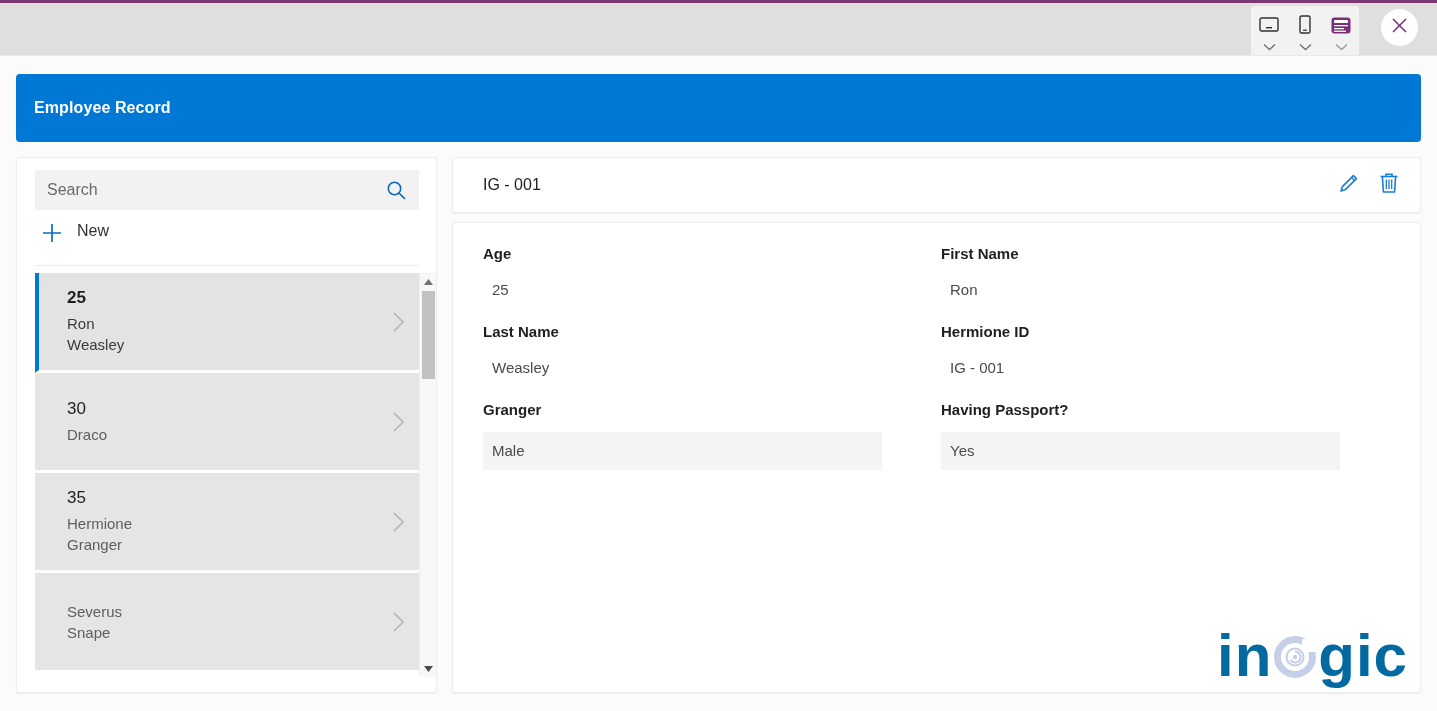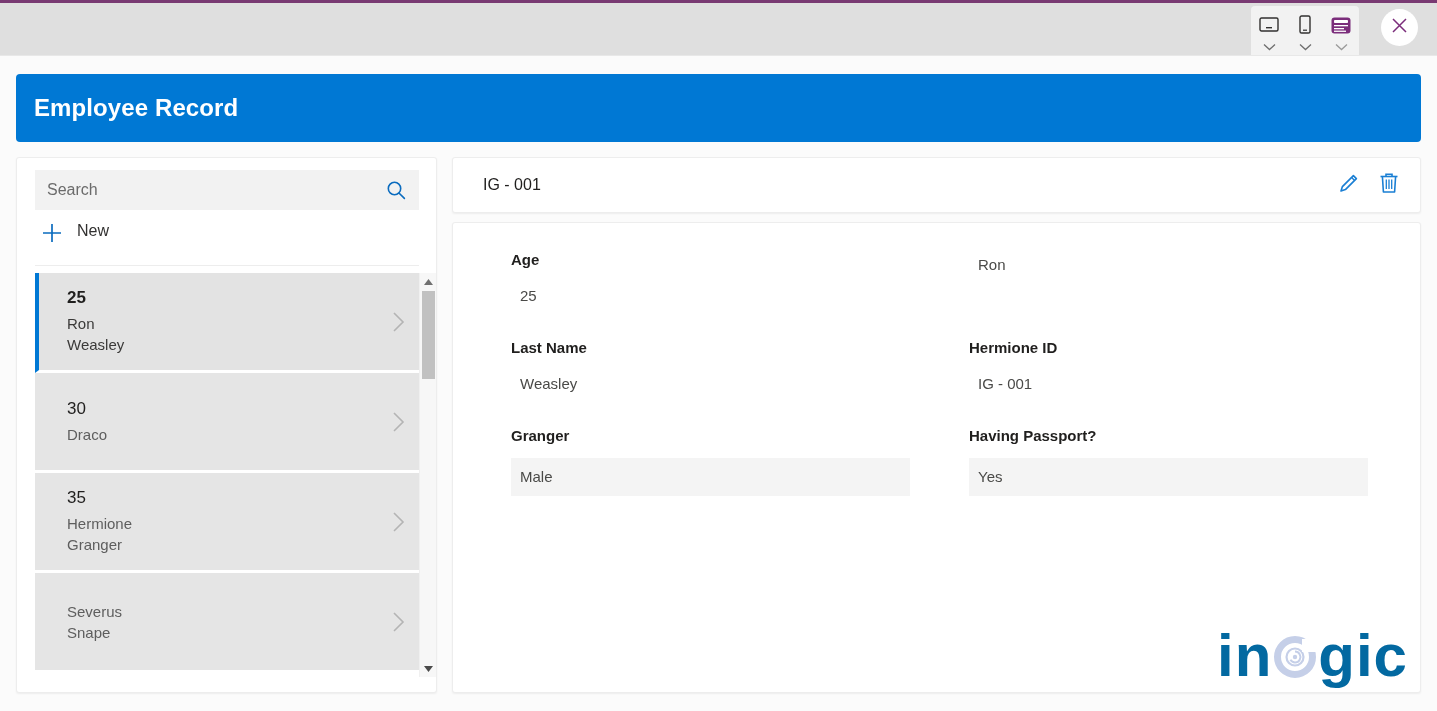--- a/index.html
+++ b/index.html
@@ -93,21 +93,21 @@
     height: 68px;
     background: #0078d4;
     border-radius: 4px;
     display: flex;
     align-items: center;
     padding-left: 18px;
   }
 
   .blue-header-title {
     color: #ffffff;
-    font-size: 24px;
+    font-size: 16px;
     font-weight: bold;
     letter-spacing: 0.1px;
     text-align: right;
   }
 
   
   .left-panel {
     position: absolute;
     top: 101px;
     left: 16px;
@@ -289,27 +289,26 @@
     height: 471px;
     background: #ffffff;
     border: 1px solid #ededed;
     border-radius: 3px;
     box-shadow: 0 1px 2px rgba(0,0,0,0.06);
     overflow: hidden;
   }
 
   .form-grid {
     position: absolute;
-    top: 28px;
+    top: 22px;
     left: 30px;
     width: 908px;
     display: grid;
     grid-template-columns: 458px 450px;
-    row-gap: 12px;
-    margin-left: 28px;
+    row-gap: 2px;
   }
 
   .field { margin-bottom: 18px; }
 
   .field-label {
     font-size: 15px;
     font-weight: bold;
     color: #201f1e;
     margin-bottom: 14px;
     display: block;
@@ -541,20 +540,21 @@
     <div class="detail-card">
 
       <div class="form-grid">
 
         <div class="field">
           <span class="field-label">Age</span>
           <span class="field-value">25</span>
         </div>
 
         <div class="field">
+          <span class="field-label">First Name</span>
           <span class="field-value">Ron</span>
         </div>
 
         <div class="field">
           <span class="field-label">Last Name</span>
           <span class="field-value">Weasley</span>
         </div>
 
         <div class="field">
           <span class="field-label">Hermione ID</span>

